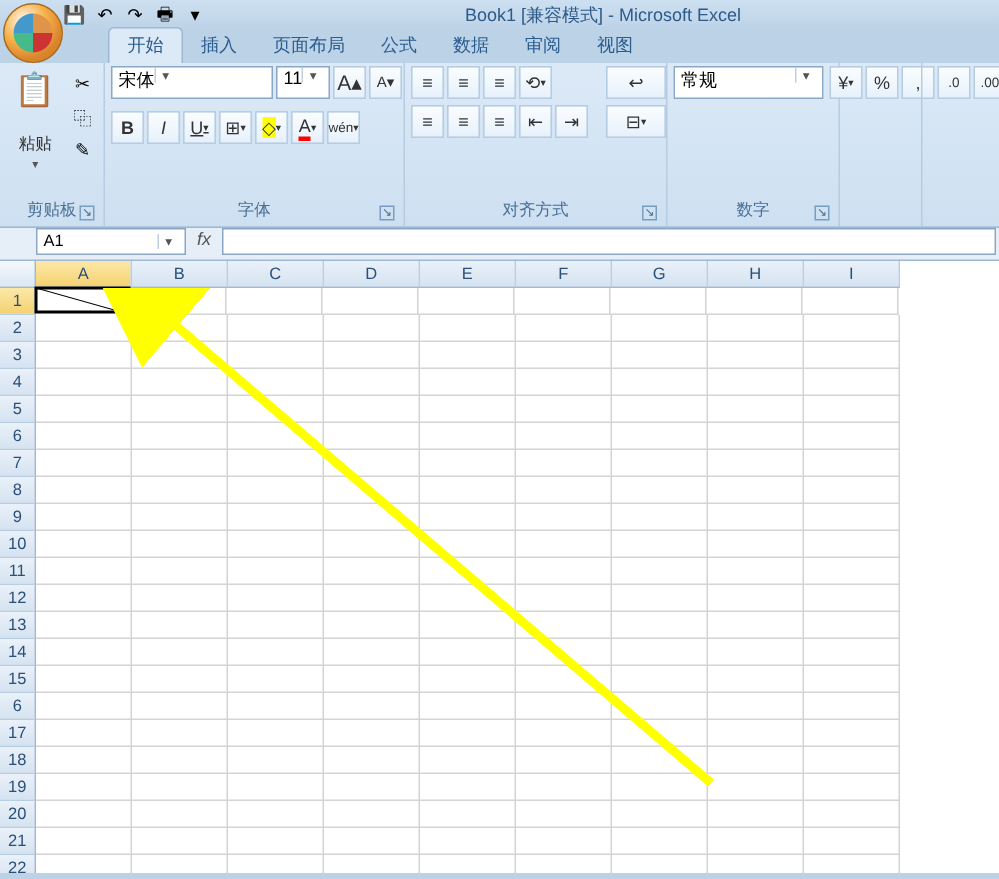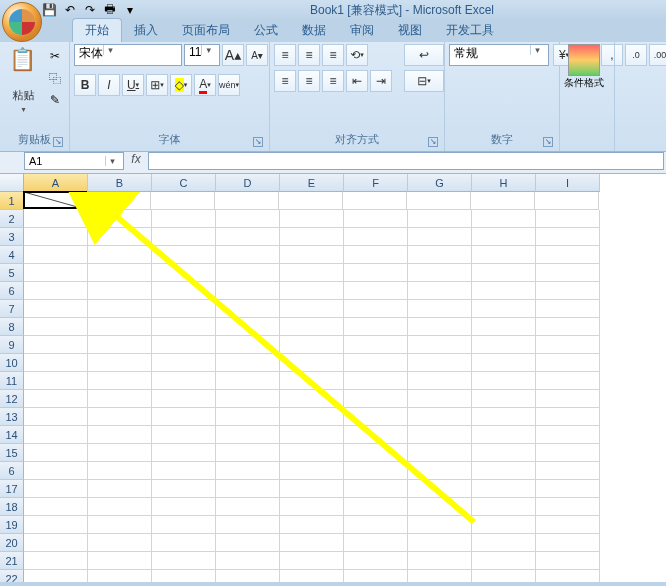--- a/index.html
+++ b/index.html
@@ -94,21 +94,20 @@
 </div>
 
 <div class="tabstrip">
   <div class="tab active">开始</div>
   <div class="tab">插入</div>
   <div class="tab">页面布局</div>
   <div class="tab">公式</div>
   <div class="tab">数据</div>
   <div class="tab">审阅</div>
   <div class="tab">视图</div>
-  <div class="tab">开发工具</div>
 </div>
 
 <div class="ribbon">
 
   <div class="group" style="width:70px">
     <div class="group-body">
       <div class="big-btn">
         <div class="icon">📋</div>
         <div class="lbl">粘贴</div>
         <div style="font-size:8px;color:#555">▾</div>
@@ -212,26 +211,20 @@
         <div class="sq-btn">%</div>
         <div class="sq-btn">,</div>
         <div class="sq-btn" style="font-size:9px">.0</div>
         <div class="sq-btn" style="font-size:9px">.00</div>
       </div>
     </div>
     <div class="group-title"><span>数字</span><span class="launcher">↘</span></div>
   </div>
 
   <div class="group styles-group">
-    <div class="group-body">
-      <div class="cond-fmt">
-        <div class="icon" style="background:linear-gradient(#f66,#fc6,#6c6);border:1px solid #999"></div>
-        <div class="lbl" style="font-size:10px">条件格式</div>
-      </div>
-    </div>
     <div class="group-title"></div>
   </div>
 </div>
 
 <div class="namebox-row">
   <div class="namebox">
       <span>A1</span>
       <span class="dd">▾</span>
     </div>
   <div class="fx-lbl">fx</div>

